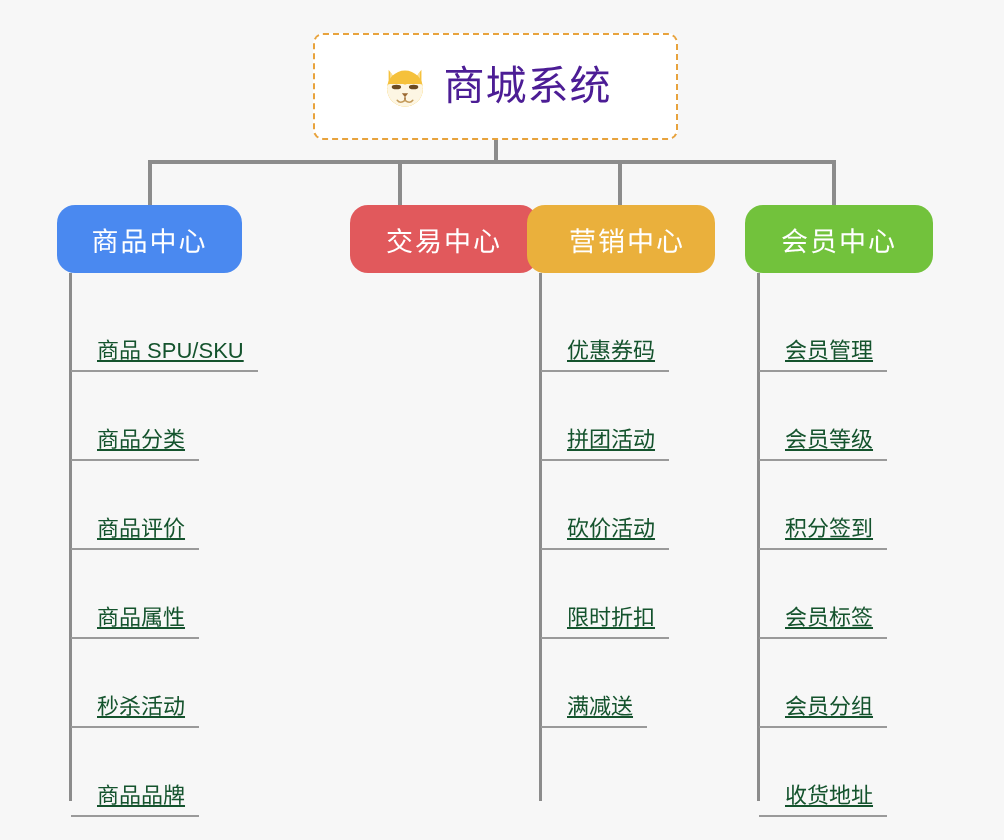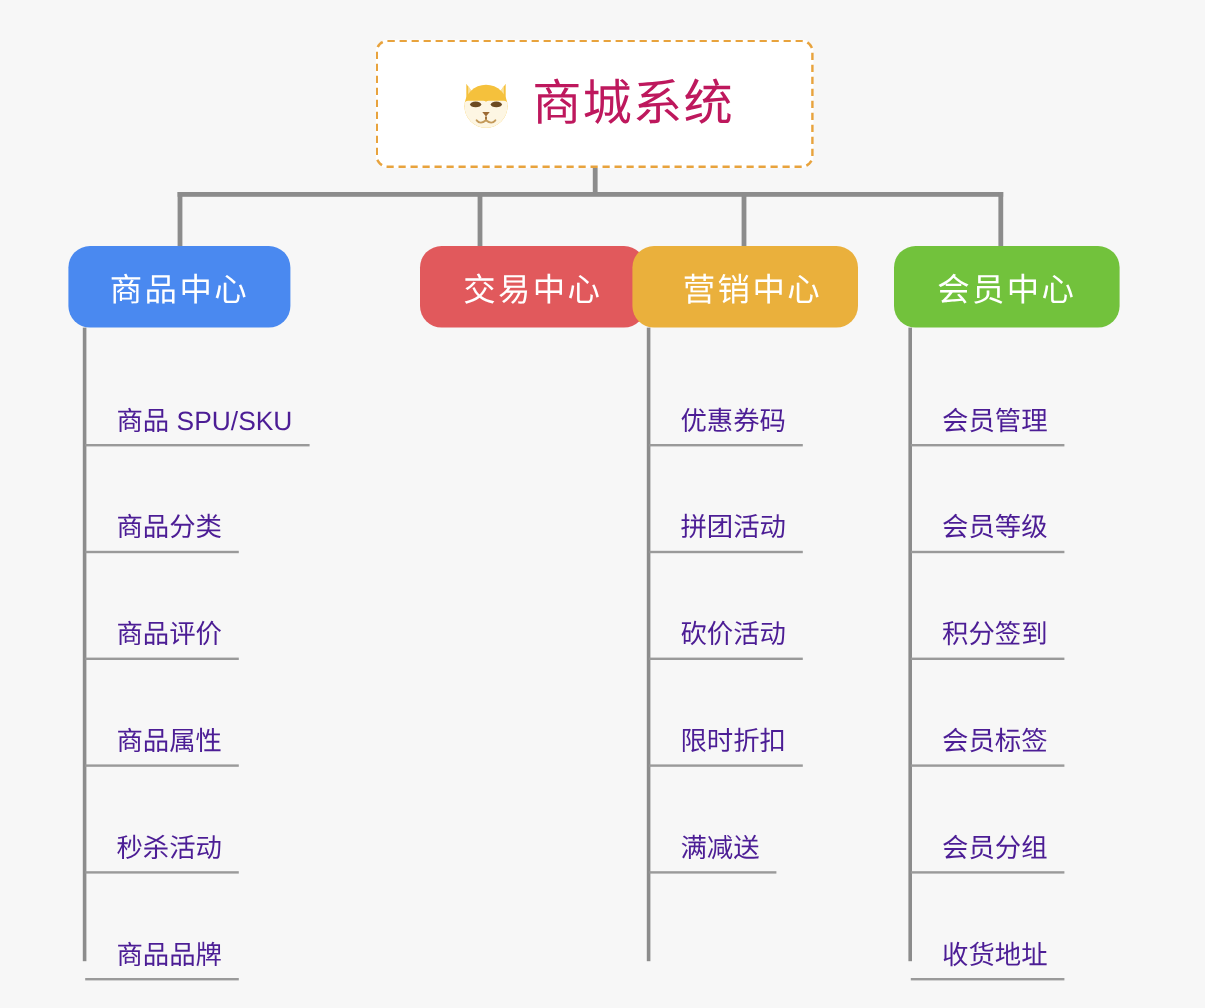--- a/index.html
+++ b/index.html
@@ -39,21 +39,21 @@
   }
   .root-emoji {
     width: 50px;
     height: 50px;
     flex: 0 0 auto;
     display: block;
   }
   .root-title {
     font-size: 41px;
     line-height: 1;
-    color: #be185d;
+    color: #4c1d95;
     letter-spacing: 1px;
     white-space: nowrap;
   }
 
   
   .conn {
     position: absolute;
     background: #8c8c8c;
   }
   .conn-stem {
@@ -115,26 +115,27 @@
   .leaf-item {
     position: relative;
     height: 89px;
     display: flex;
     align-items: flex-end;
     padding-bottom: 4px;
     box-sizing: border-box;
   }
   .leaf-label {
     font-size: 22px;
-    color: #4c1d95;
+    color: #14532d;
     white-space: nowrap;
     padding: 0 14px 6px 26px;
     border-bottom: 2px solid #9a9a9a;
     display: inline-block;
     line-height: 1.2;
+    text-decoration: underline;
   }
 </style>
 </head>
 <body>
 
 <div id="mindmap">
 
   <div class="root-node">
     <svg class="root-emoji" viewBox="0 0 64 64" aria-hidden="true">
       <path d="M11 10 L11 30 L21 24 Z" fill="#f5c13c"></path>

